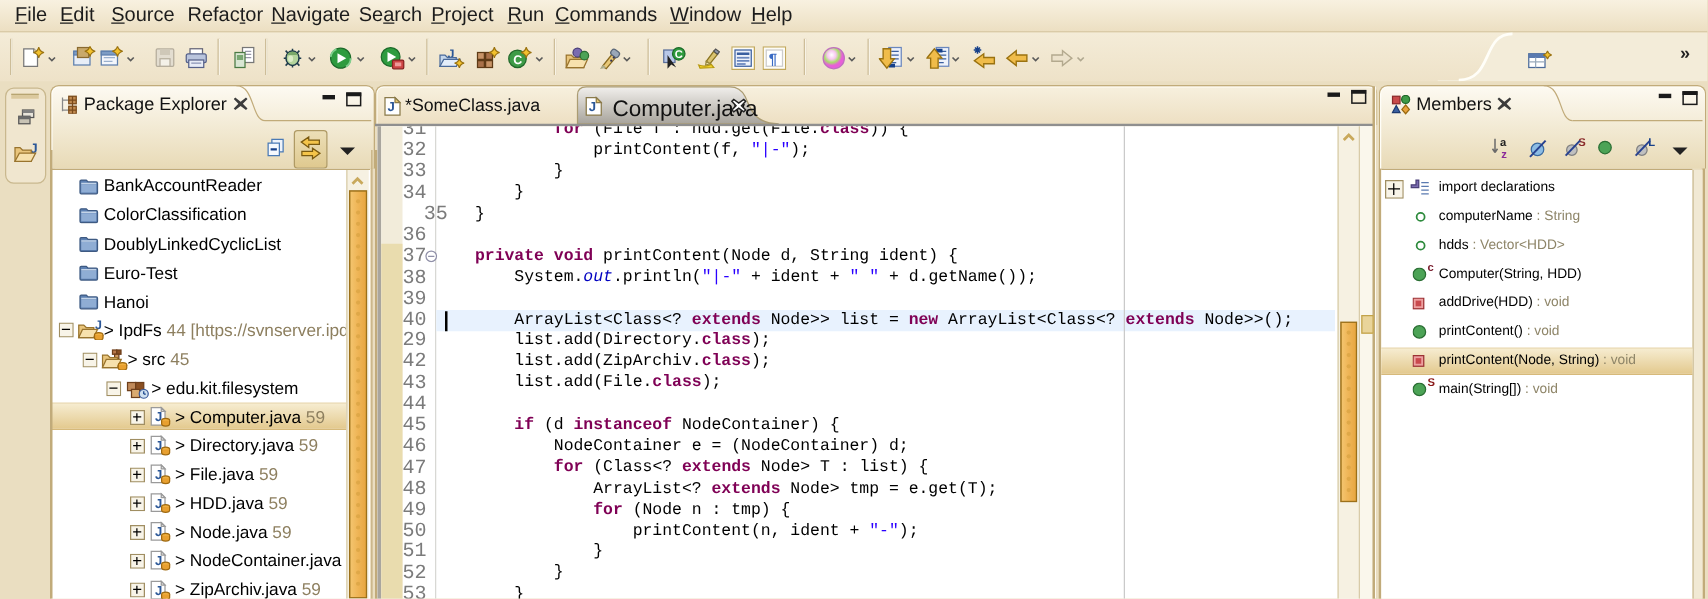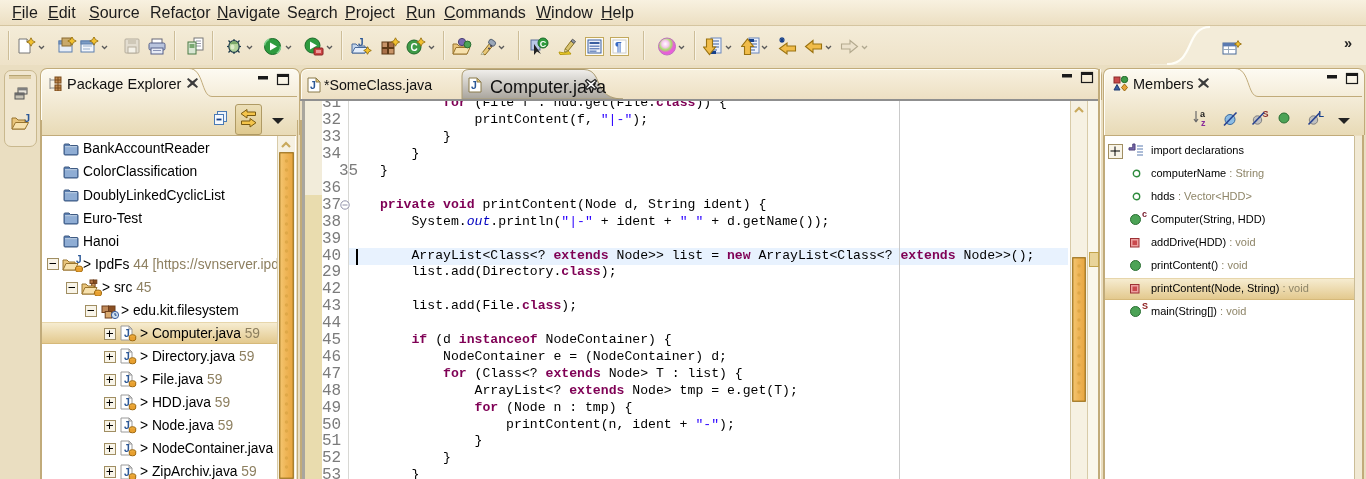--- a/index.html
+++ b/index.html
@@ -596,20 +596,21 @@
 <pre class="a" style="left:26.4px;top:96.35px;">    <b class="k">private</b> <b class="k">void</b> printContent(Node d, String ident) {</pre>
 <div class="ln a" style="left:0;top:113.25px;width:17px;">38</div>
 <pre class="a" style="left:26.4px;top:113.25px;">        System.<i class="o">out</i>.println(<span class="s">"|-"</span> + ident + <span class="s">" "</span> + d.getName());</pre>
 <div class="ln a" style="left:0;top:130.15px;width:17px;">39</div>
 <pre class="a" style="left:26.4px;top:130.15px;"></pre>
 <div class="ln a" style="left:0;top:147.05px;width:17px;">40</div>
 <pre class="a" style="left:26.4px;top:147.05px;">        ArrayList&lt;Class&lt;? <b class="k">extends</b> Node&gt;&gt; list = <b class="k">new</b> ArrayList&lt;Class&lt;? <b class="k">extends</b> Node&gt;&gt;();</pre>
 <div class="ln a" style="left:0;top:163.95px;width:17px;">29</div>
 <pre class="a" style="left:26.4px;top:163.95px;">        list.add(Directory.<b class="k">class</b>);</pre>
 <div class="ln a" style="left:0;top:180.85px;width:17px;">42</div>
+<pre class="a" style="left:26.4px;top:180.85px;">        list.add(ZipArchiv.<b class="k">class</b>);</pre>
 <div class="ln a" style="left:0;top:197.75px;width:17px;">43</div>
 <pre class="a" style="left:26.4px;top:197.75px;">        list.add(File.<b class="k">class</b>);</pre>
 <div class="ln a" style="left:0;top:214.65px;width:17px;">44</div>
 <pre class="a" style="left:26.4px;top:214.65px;"></pre>
 <div class="ln a" style="left:0;top:231.55px;width:17px;">45</div>
 <pre class="a" style="left:26.4px;top:231.55px;">        <b class="k">if</b> (d <b class="k">instanceof</b> NodeContainer) {</pre>
 <div class="ln a" style="left:0;top:248.45px;width:17px;">46</div>
 <pre class="a" style="left:26.4px;top:248.45px;">            NodeContainer e = (NodeContainer) d;</pre>
 <div class="ln a" style="left:0;top:265.35px;width:17px;">47</div>
 <pre class="a" style="left:26.4px;top:265.35px;">            <b class="k">for</b> (Class&lt;? <b class="k">extends</b> Node&gt; T : list) {</pre>

